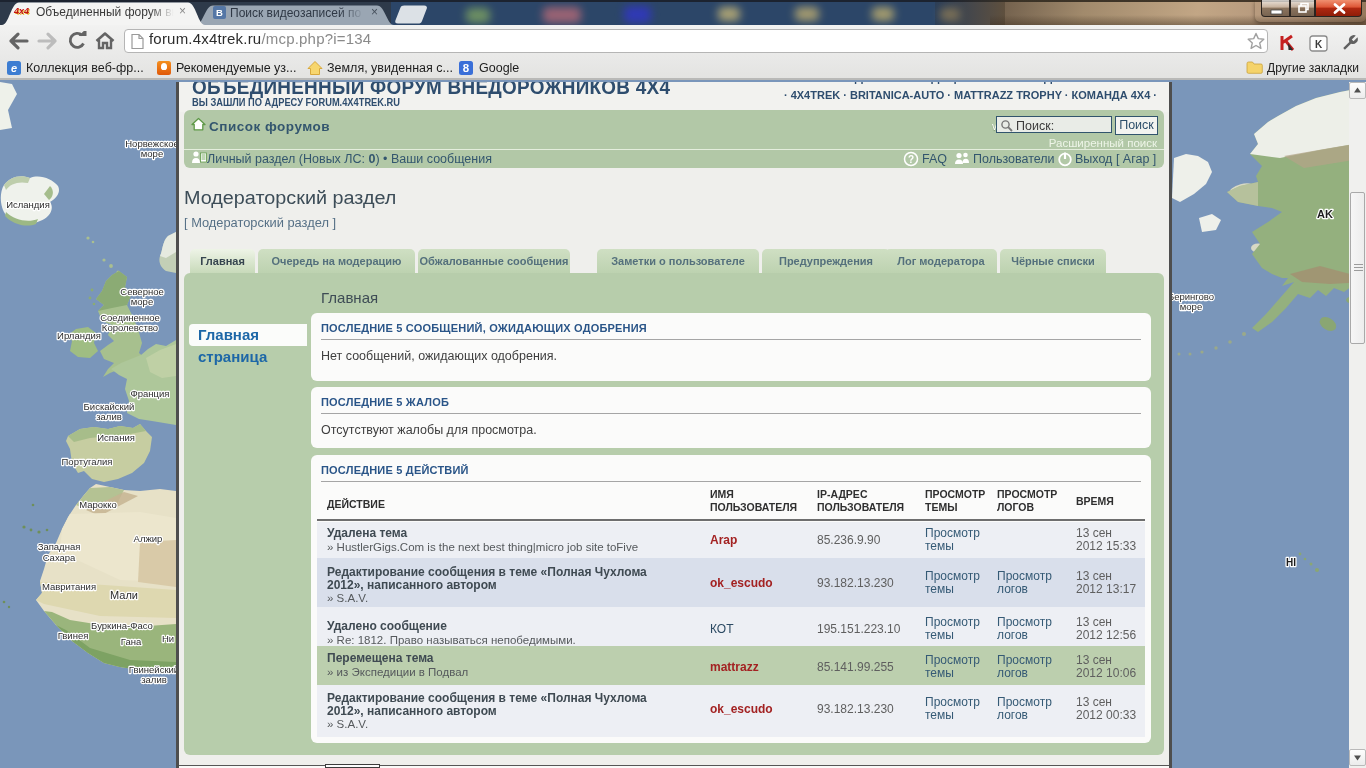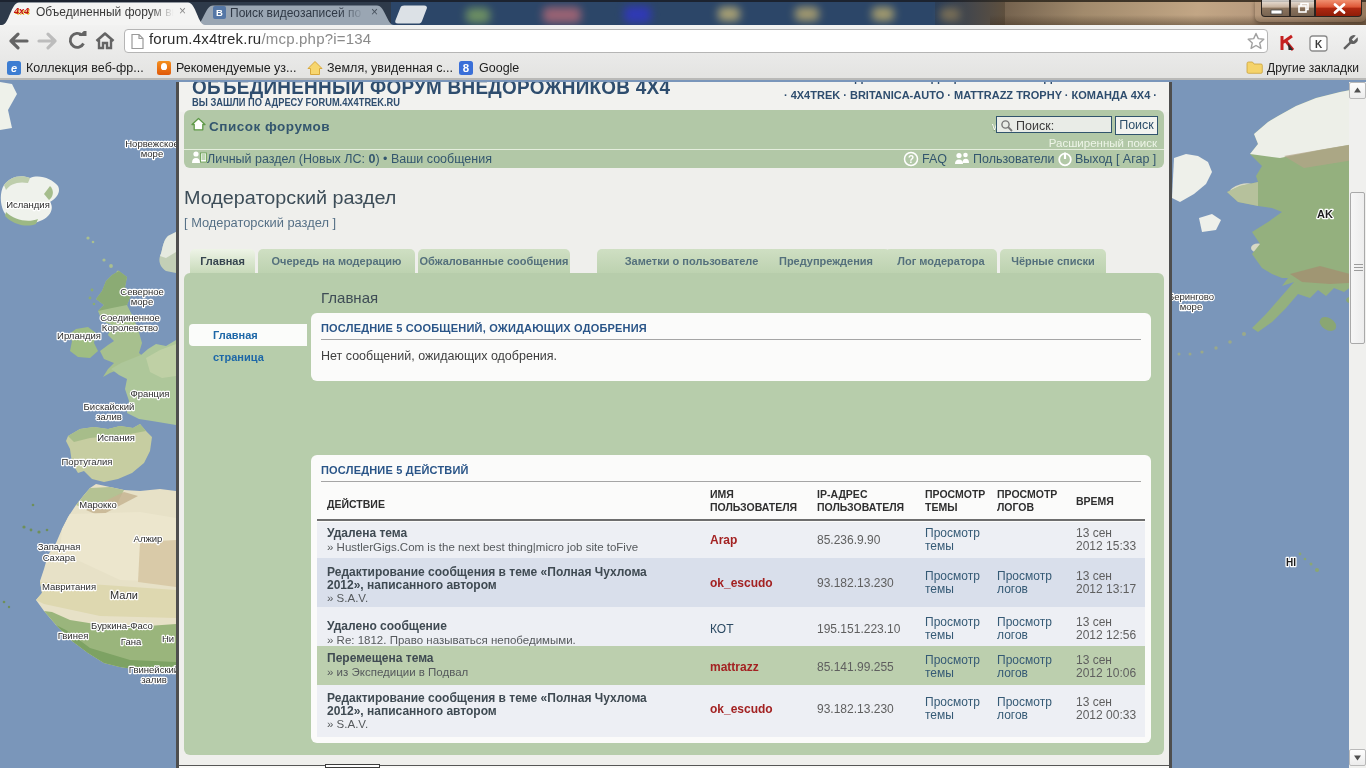--- a/index.html
+++ b/index.html
@@ -39,21 +39,21 @@
 .nav2{font-size:12.5px;color:#33566e;white-space:nowrap}
 #searchbox{left:812px;top:6px;width:116px;height:17px;background:#e9ece7;border:1px solid #31546d}
 #searchbtn{left:931px;top:6px;width:43px;height:19px;background:#f2f3f0;border:1px solid #31546d;color:#2d4f6b;font-size:12.5px;text-align:center;line-height:17px}
 #advsearch{right:7px;top:27px;font-size:11.5px;color:#eef5e8}
 #hmod{left:8px;top:106px;font-size:18px;color:#3d4d58;letter-spacing:0;transform:scaleX(1.10);transform-origin:0 0}
 #hmod2{left:8px;top:134px;font-size:12px;color:#567086;transform:scaleX(1.07);transform-origin:0 0}
 .tab{position:absolute;top:167px;height:24px;border-radius:5px 5px 0 0;background:linear-gradient(#cfdfc3,#bdd2b0);font-size:11px;font-weight:bold;color:#54707c;text-align:center;line-height:25px;white-space:nowrap}
 #tabact{background:linear-gradient(#eef4e7,#c8daba);color:#36454f;z-index:2}
 #gpanel{left:8px;top:191px;width:980px;height:482px;background:#b7cdab;border-radius:6px}
 #ghead{left:145px;top:207px;font-size:15px;color:#3e4c55}
-#sideitem{left:13px;top:242px;width:118px;height:22px;background:#fbfcfa;border-radius:4px 0 0 4px;font-size:11px;font-weight:bold;color:#1d67a7;line-height:22px;padding-left:24px}
+#sideitem{left:13px;top:242px;width:118px;height:22px;background:#fbfcfa;border-radius:4px 0 0 4px;font-size:15px;font-weight:bold;color:#1d67a7;line-height:22px;padding-left:9px}
 .wpanel{position:absolute;left:135px;width:840px;background:#fbfbfa;border-radius:6px}
 .ptitle{position:absolute;left:10px;top:9px;font-size:11px;font-weight:bold;color:#2a5588;letter-spacing:.2px}
 .phr{position:absolute;left:10px;top:26px;width:820px;height:1px;background:#a5a5a5}
 .pbody{position:absolute;left:10px;top:36px;font-size:12.5px;color:#3e3e3e}
 .th{position:absolute;font-size:10.5px;font-weight:bold;color:#2f2f2f;line-height:12.5px}
 .row{position:absolute;left:141px;width:828px}
 .r-light{background:#edeff4}
 .r-dark{background:#d9dfeb}
 .r-green{background:#bccfae}
 .act{position:absolute;font-size:12px;font-weight:bold;color:#3f4a52;line-height:12.5px}
@@ -326,31 +326,36 @@
           <circle cx="8" cy="8.5" r="5.8" fill="none" stroke="#fff" stroke-width="1.8"></circle>
           <path d="M8 1.5 V8" stroke="#fff" stroke-width="2.2"></path>
         </svg>
       <div class="nv nav2" style="left:891px;top:42px">Выход [ Агар ]</div>
     </div>
     <div class="pw" id="hmod">Модераторский раздел</div>
     <div class="pw" id="hmod2">[ Модераторский раздел ]</div>
     <div class="pw tab" id="tabact" style="left:14px;width:65px">Главная</div>
     <div class="pw tab" style="left:82px;width:157px">Очередь на модерацию</div>
     <div class="pw tab" style="left:242px;width:152px">Обжалованные сообщения</div>
-    <div class="pw tab" style="left:421px;width:189px">Заметки о пользователе</div>
+    <div class="pw tab" style="left:421px;width:162px">Заметки о пользователе</div>
     <div class="pw tab" style="left:586px;width:128px">Предупреждения</div>
     <div class="pw tab" style="left:709px;width:112px">Лог модератора</div>
     <div class="pw tab" style="left:824px;width:106px">Чёрные списки</div>
     <div class="pw" id="gpanel"></div>
     <div class="pw" id="ghead">Главная</div>
     <div class="pw" id="sideitem">Главная страница</div>
     <div class="pw wpanel" style="top:231px;height:68px">
       <div class="ptitle">ПОСЛЕДНИЕ 5 СООБЩЕНИЙ, ОЖИДАЮЩИХ ОДОБРЕНИЯ</div>
       <div class="phr"></div>
       <div class="pbody">Нет сообщений, ожидающих одобрения.</div>
+    </div>
+    <div class="pw wpanel" style="top:305px;height:61px">
+      <div class="ptitle">ПОСЛЕДНИЕ 5 ЖАЛОБ</div>
+      <div class="phr"></div>
+      <div class="pbody">Отсутствуют жалобы для просмотра.</div>
     </div>
     <div class="pw wpanel" style="top:373px;height:288px">
       <div class="ptitle">ПОСЛЕДНИЕ 5 ДЕЙСТВИЙ</div>
       <div class="phr"></div>
     </div>
 
     <div class="pw th" style="left:151px;top:416px">ДЕЙСТВИЕ</div>
     <div class="pw th" style="left:534px;top:406px">ИМЯ<br>ПОЛЬЗОВАТЕЛЯ</div>
     <div class="pw th" style="left:641px;top:406px">IP-АДРЕС<br>ПОЛЬЗОВАТЕЛЯ</div>
     <div class="pw th" style="left:749px;top:406px">ПРОСМОТР<br>ТЕМЫ</div>

